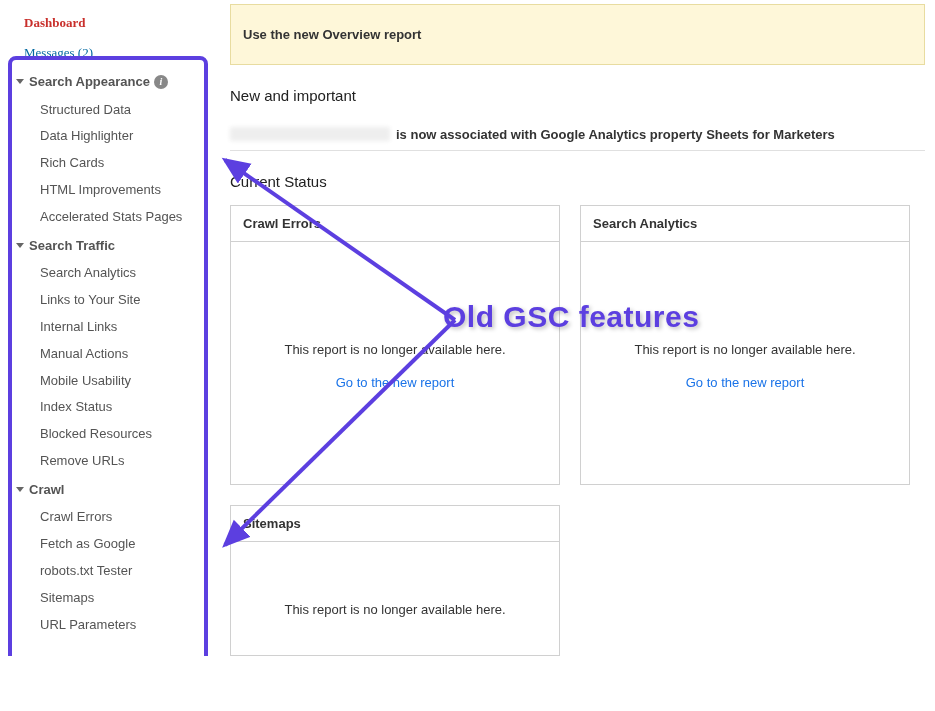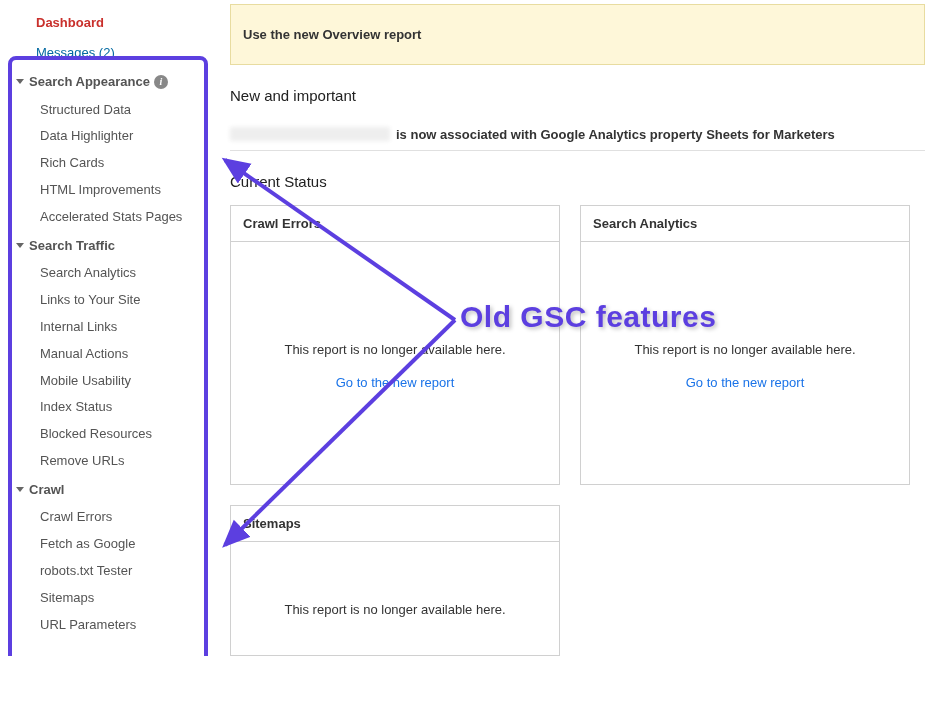--- a/index.html
+++ b/index.html
@@ -2,21 +2,21 @@
 <html><head>
 <meta charset="utf-8">
 <style>
 * { box-sizing: border-box; margin: 0; padding: 0; }
 body { font-family: Arial, Helvetica, sans-serif; font-size: 13px; color: #333; background: #fff; width: 935px; }
 .container { display: flex; }
 .sidebar { width: 210px; padding: 8px 0; position: relative; }
 .main { flex: 1; padding: 0 10px 0 20px; }
 
 .nav-item { padding: 5px 10px 5px 28px; color: #0369a1; cursor: pointer; font-size: 13px; line-height: 1.5; }
-.nav-item.top { padding-left: 36px; }
+.nav-item.top { padding-left: 24px; font-family: Liberation Serif, serif; }
 .nav-item.dashboard { color: #c9302c; font-weight: bold; }
 .nav-section { padding: 5px 10px 5px 16px; color: #545454; font-weight: bold; font-size: 13px; cursor: pointer; position: relative; line-height: 1.5; display: flex; align-items: center; }
 .nav-section::before { content: ""; display: inline-block; width: 0; height: 0; border-left: 4px solid transparent; border-right: 4px solid transparent; border-top: 5px solid #666; margin-right: 5px; }
 .nav-sub { padding: 4px 10px 4px 40px; color: #545454; cursor: pointer; font-size: 13px; line-height: 1.45; }
 
 .info-icon { display: inline-flex; width: 14px; height: 14px; border-radius: 50%; background: #888; color: #fff; font-size: 10px; font-weight: bold; align-items: center; justify-content: center; margin-left: 4px; font-style: italic; font-family: Georgia, serif; }
 
 .highlight-box { position: absolute; border: 4px solid #5c3fe0; border-radius: 8px; pointer-events: none; }
 
 .banner { background: #fef7d9; border: 1px solid #e8dca0; padding: 22px 12px; margin-top: 4px; font-weight: bold; color: #333; font-size: 13px; }
@@ -112,21 +112,21 @@
     </div>
 
     <div class="card sitemaps">
       <div class="card-header">Sitemaps</div>
       <div class="card-body">
         <div class="msg">This report is no longer available here.</div>
       </div>
     </div>
   </div>
 
-  <div class="annotation" style="top:300px; left:460px;">Old GSC features</div>
+  <div class="annotation" style="top:300px; left:443px;">Old GSC features</div>
 
   <svg class="arrows" width="935" height="711">
     <defs>
       <marker id="arrowhead" markerWidth="8" markerHeight="8" refX="6" refY="3" orient="auto">
         <polygon points="0 0, 7 3, 0 6" fill="#5c3fe0"></polygon>
       </marker>
     </defs>
     <line x1="455" y1="320" x2="225" y2="160" stroke="#5c3fe0" stroke-width="4" marker-end="url(#arrowhead)"></line>
     <line x1="455" y1="320" x2="225" y2="545" stroke="#5c3fe0" stroke-width="4" marker-end="url(#arrowhead)"></line>
   </svg>

